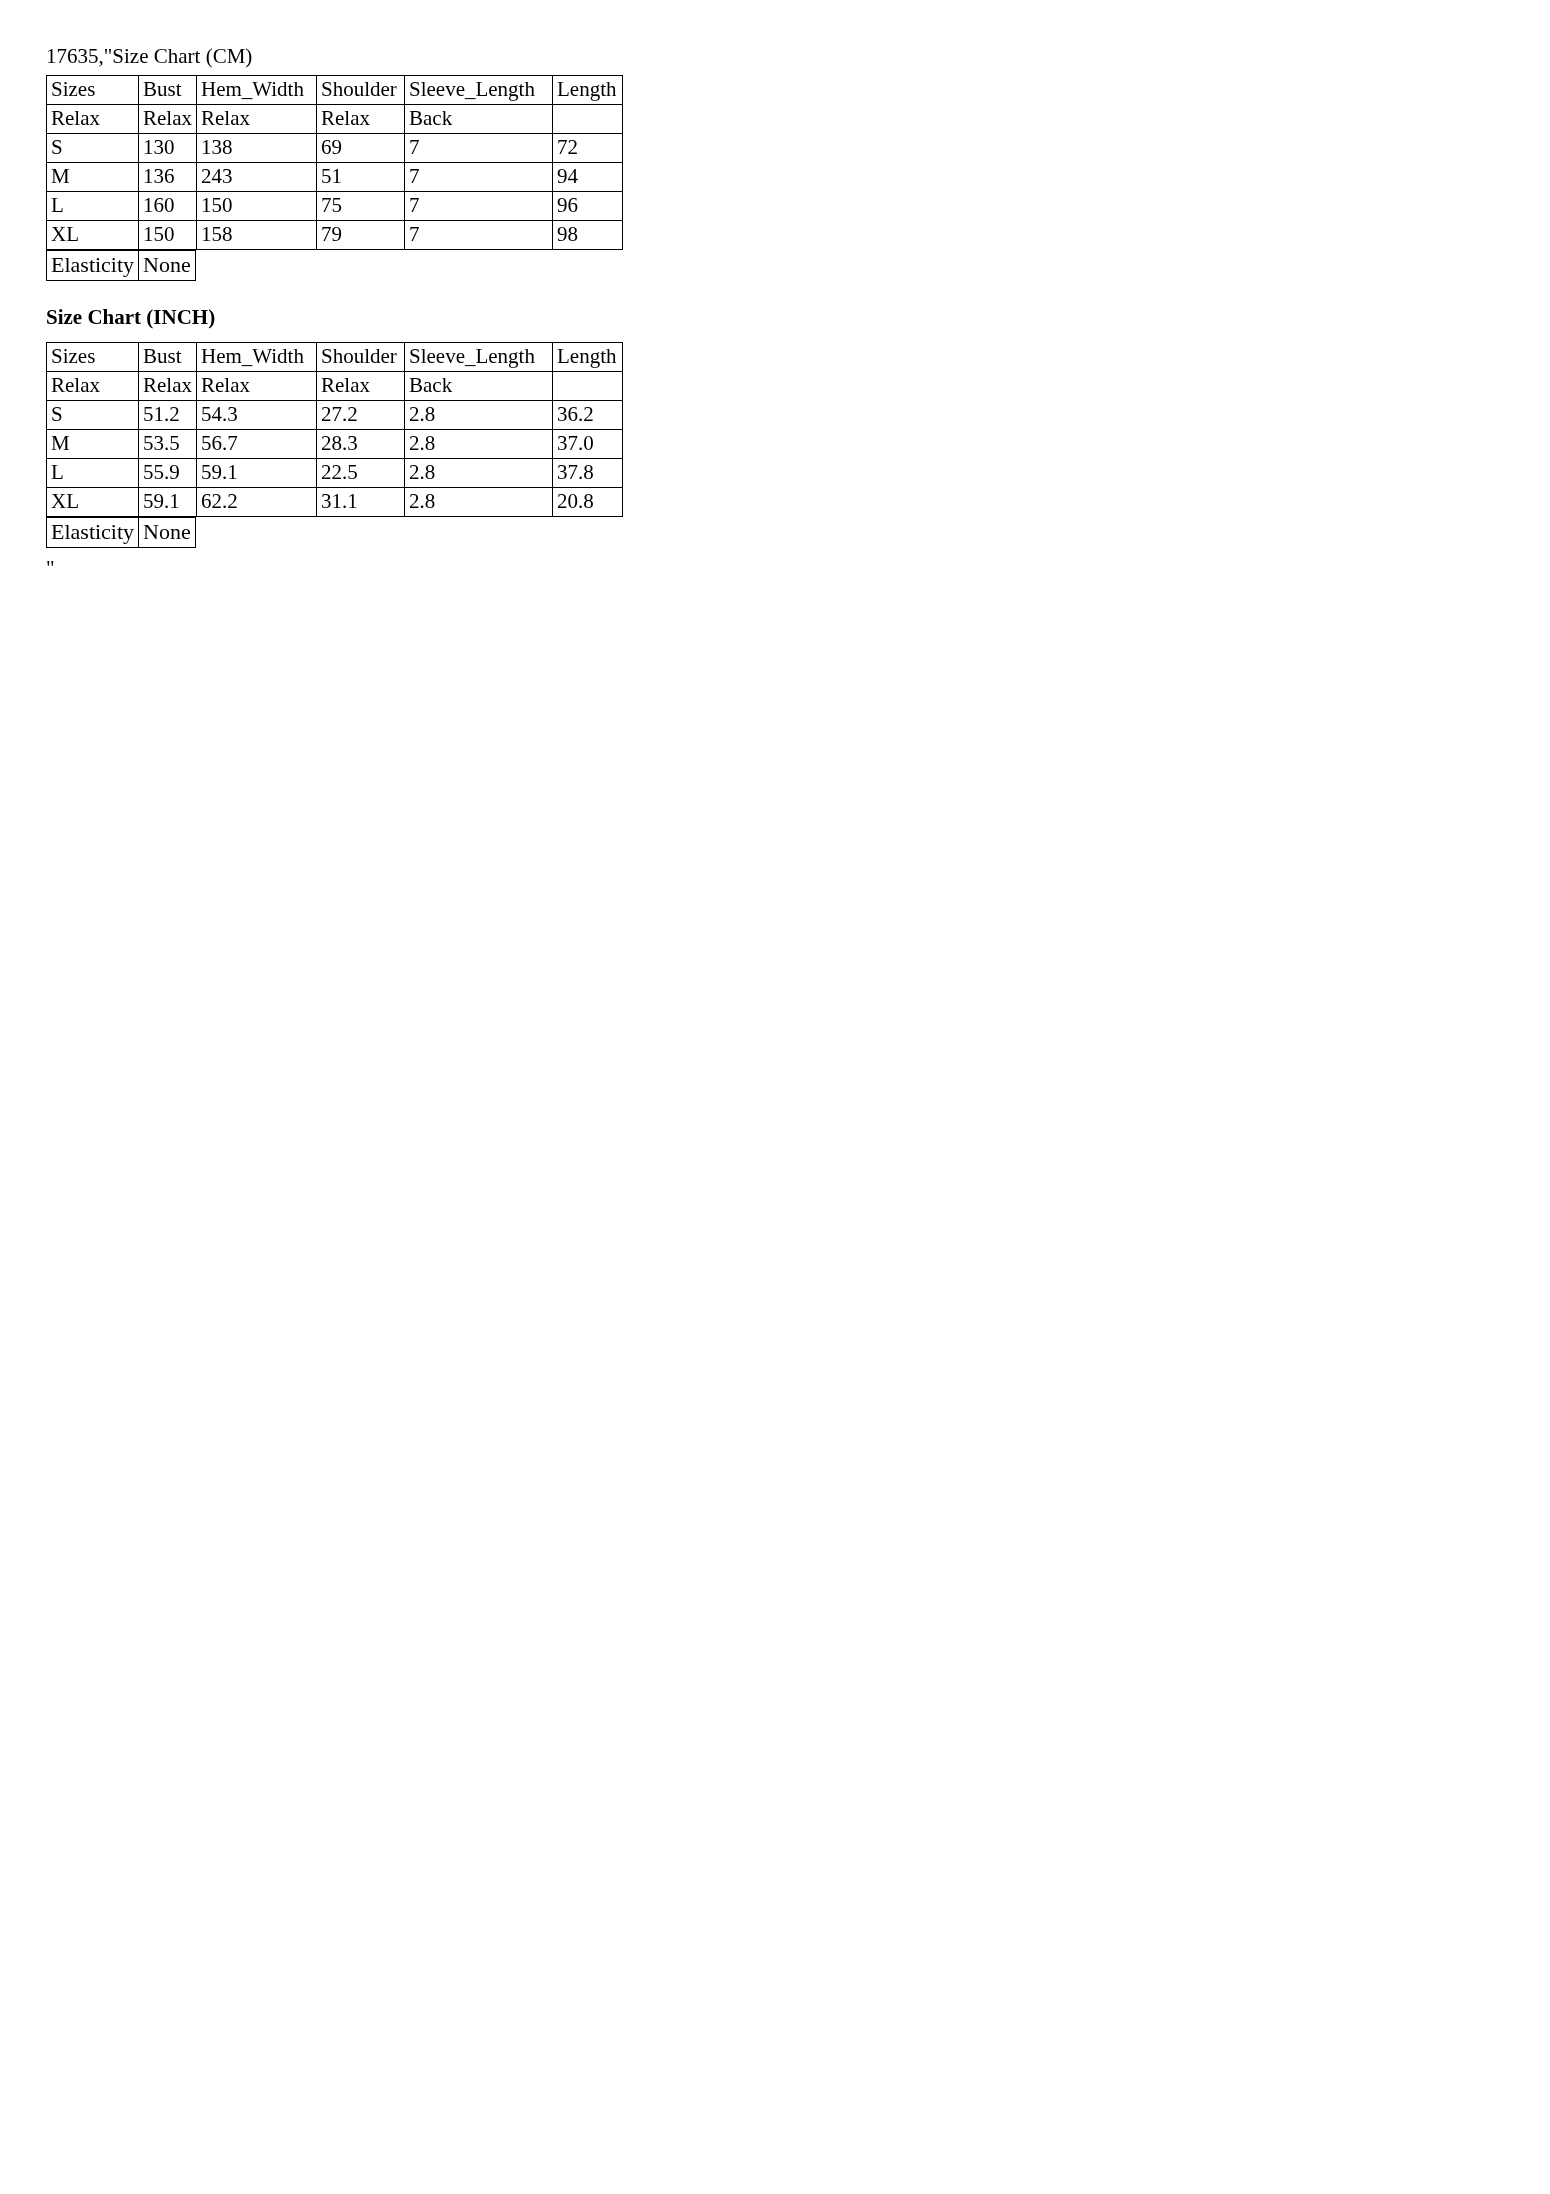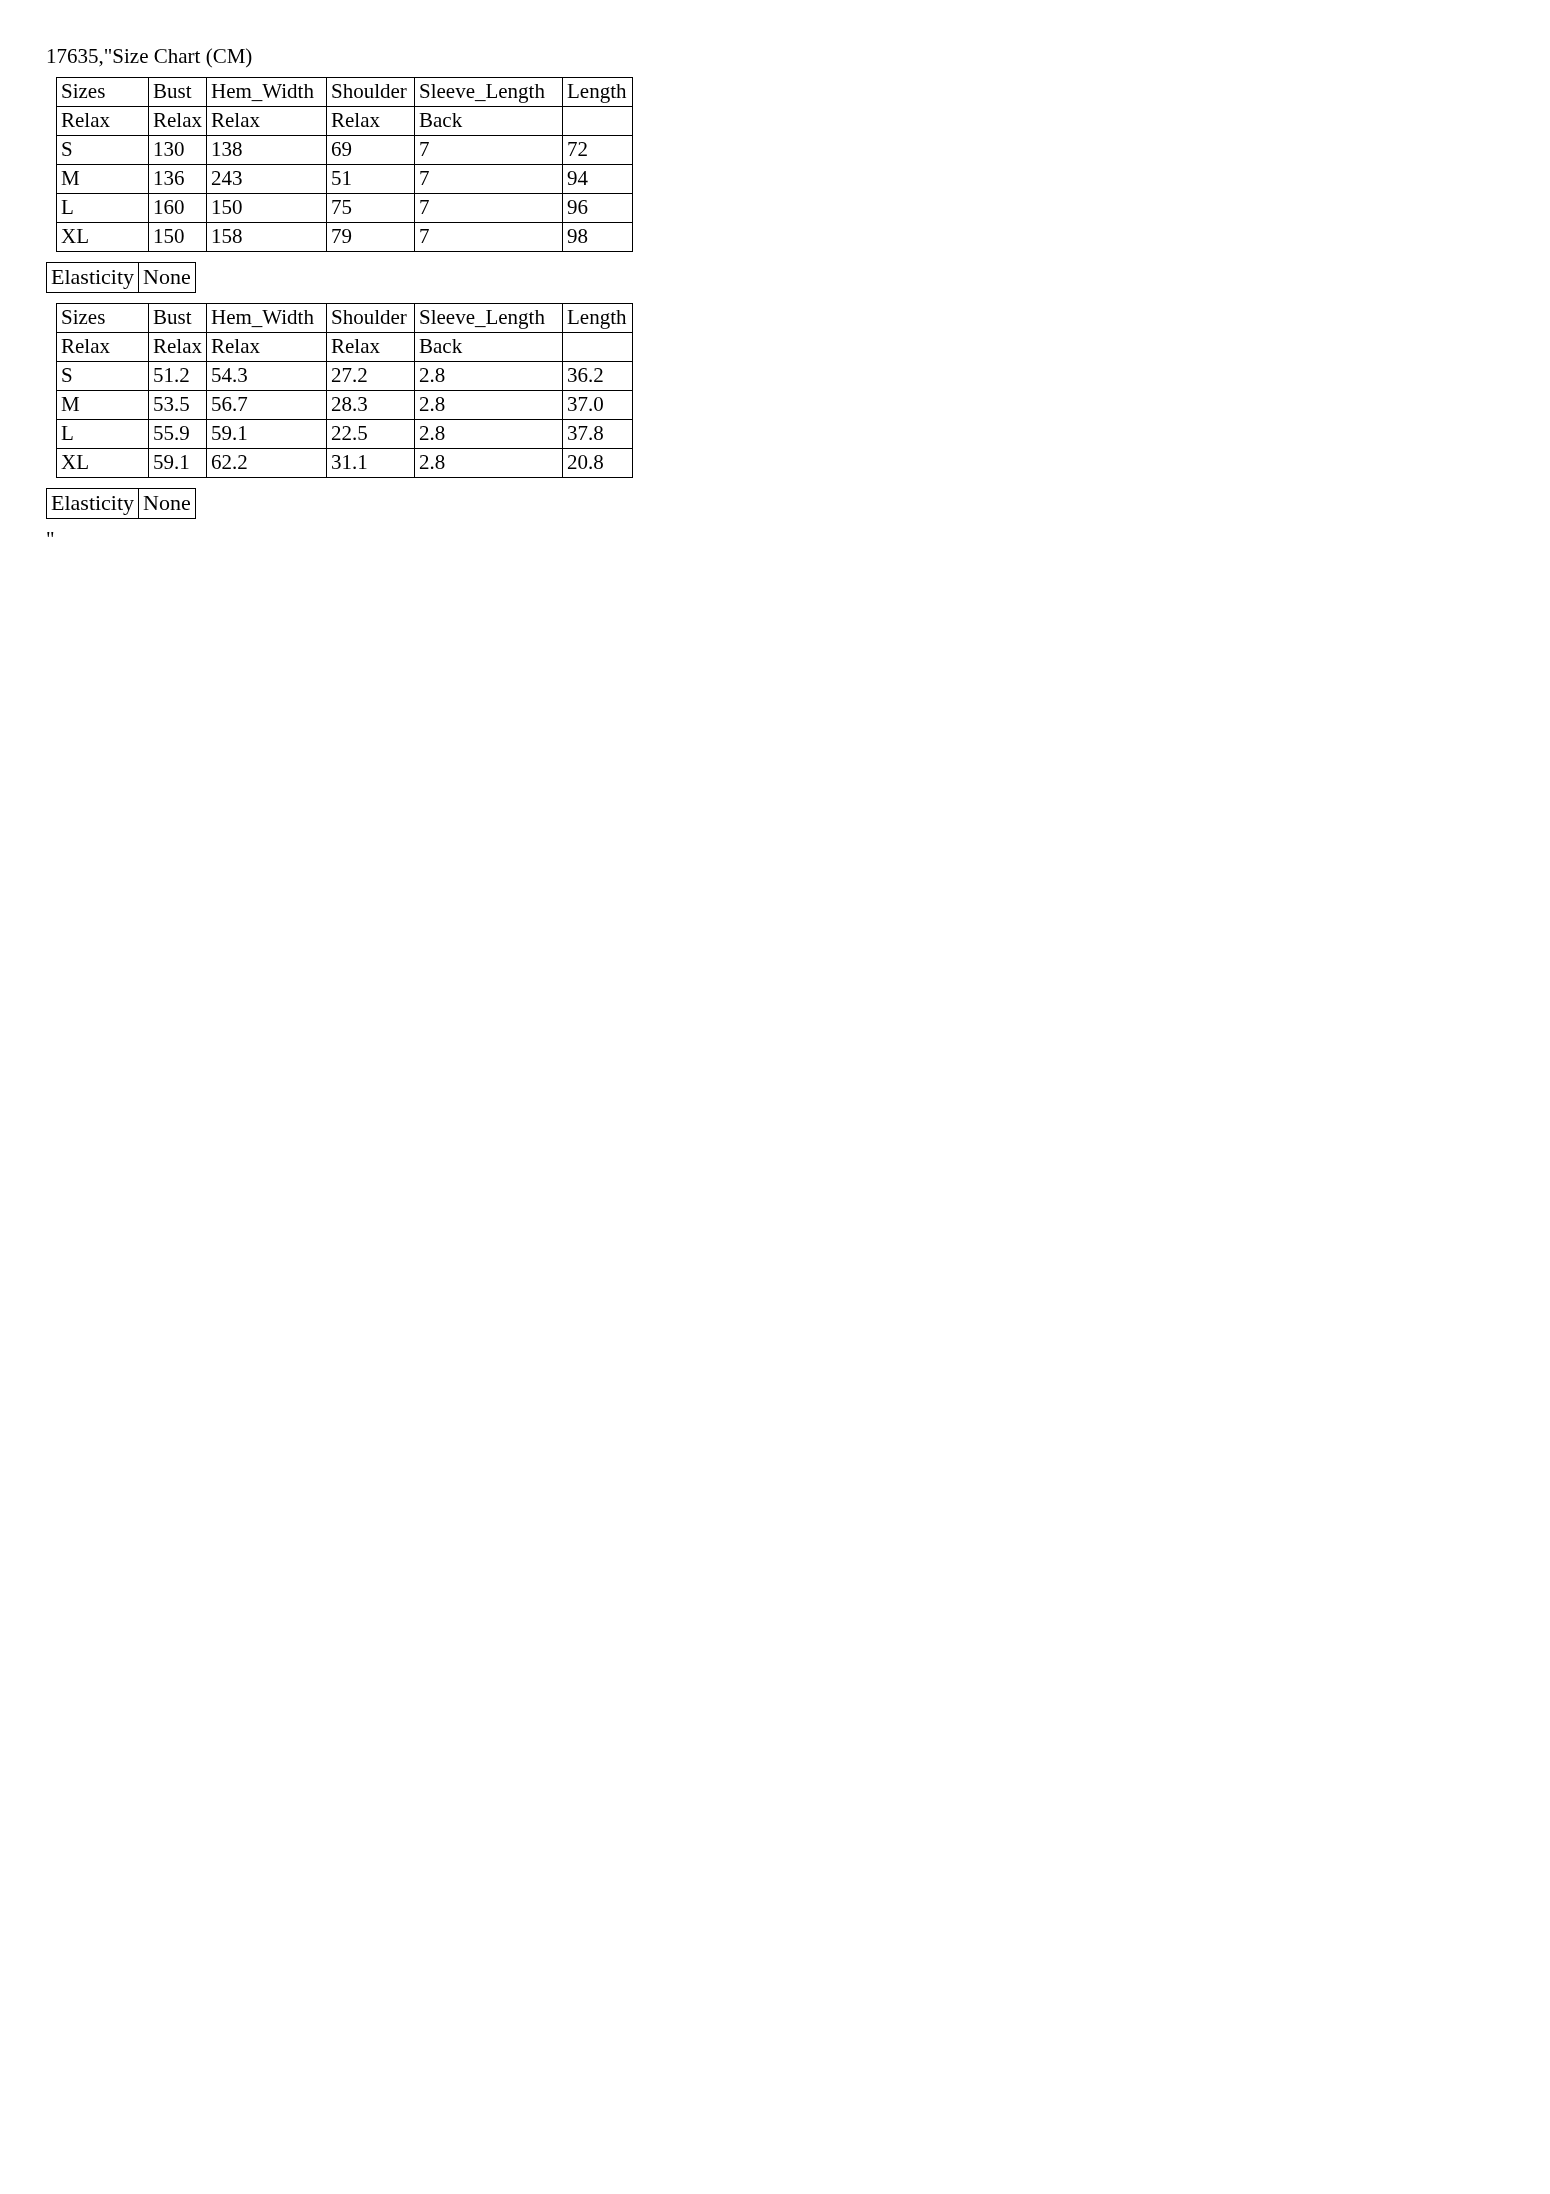--- a/index.html
+++ b/index.html
@@ -20,21 +20,21 @@
   }
   .lead-line {
     font-size: 21px;
     line-height: 1.0;
     margin: 0 0 8px 0;
     white-space: pre;
   }
   table.sizetable {
     border-collapse: collapse;
     table-layout: fixed;
-    margin: 10px;
+    margin: 0;
     font-size: 21px;
     line-height: 1.0;
   }
   table.sizetable td {
     border: 1px solid #000000;
     padding: 3px 4px 4px 4px;
     vertical-align: top;
     white-space: nowrap;
     height: 23px;
     box-sizing: border-box;
@@ -158,20 +158,21 @@
         <col class="t1">
       </colgroup>
     <tbody>
       <tr>
         <td>Elasticity</td>
         <td>None</td>
       </tr>
     </tbody>
   </table>
 
+  <div class="section-title">Size Chart (INCH)</div>
 
   <table class="sizetable inch">
     <colgroup>
       <col class="c0">
         <col class="c1">
         <col class="c2">
         <col class="c3">
         <col class="c4">
         <col class="c5">
     </colgroup>

